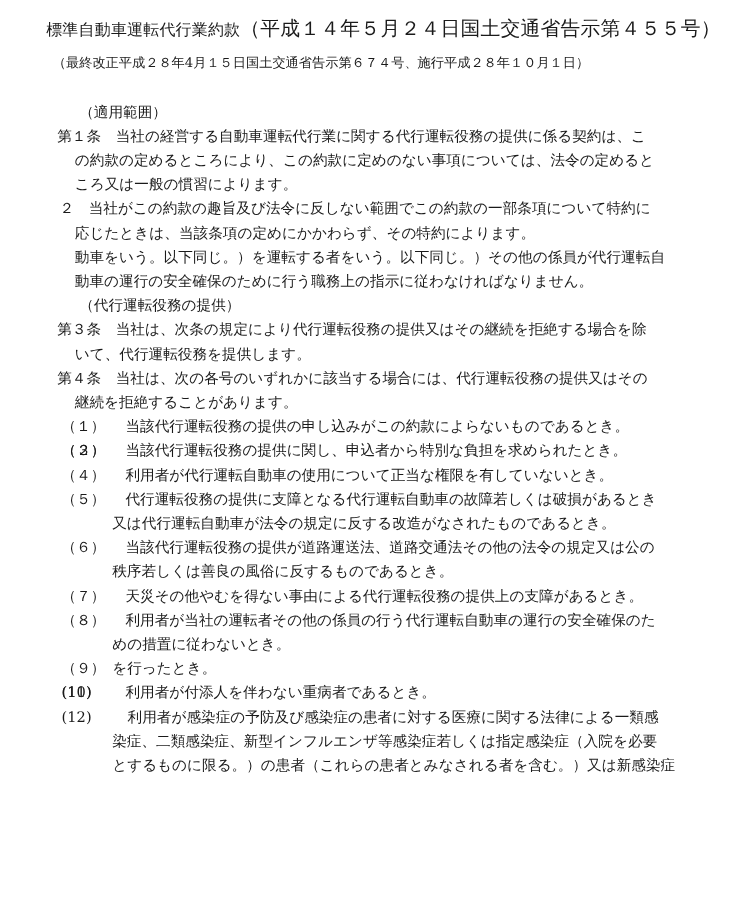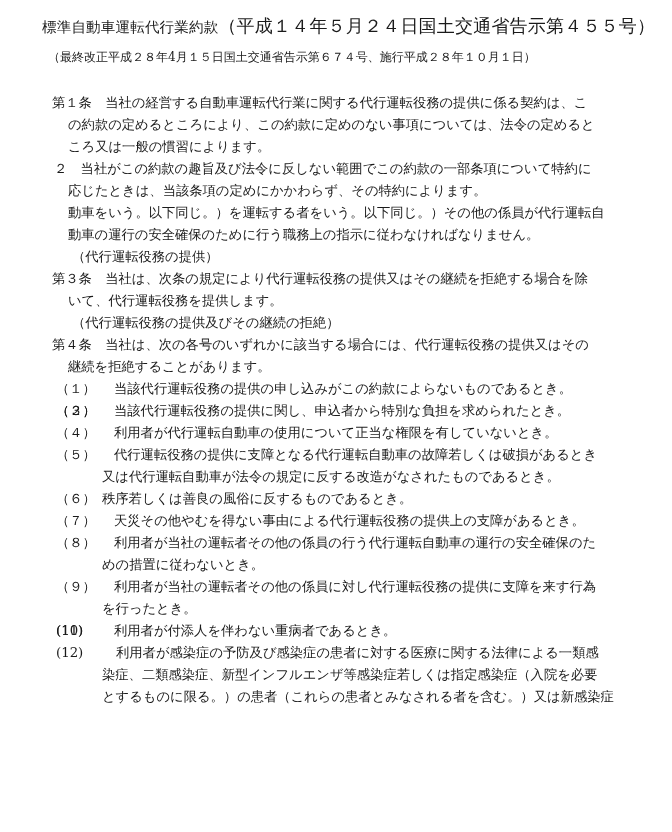--- a/index.html
+++ b/index.html
@@ -17,40 +17,40 @@
 </head>
 <body>
 
 <div class="title">
   <span>標準自動車運転代行業約款</span><span class="sub">（平成１４年５月２４日国土交通省告示第４５５号）</span>
 </div>
 <div class="revision">（最終改正平成２８年4月１５日国土交通省告示第６７４号、施行平成２８年１０月１日）</div>
 
 <div class="body">
 
+  <div class="caption">（適用範囲）</div>
   <div class="block">
     <div class="line">第１条　当社の経営する自動車運転代行業に関する代行運転役務の提供に係る契約は、こ</div>
     <div class="line" style="padding-left:16px">の約款の定めるところにより、この約款に定めのない事項については、法令の定めると</div>
     <div class="line" style="padding-left:16px">ころ又は一般の慣習によります。</div>
     <div class="line" style="padding-left:2px">２　当社がこの約款の趣旨及び法令に反しない範囲でこの約款の一部条項について特約に</div>
     <div class="line" style="padding-left:16px">応じたときは、当該条項の定めにかかわらず、その特約によります。</div>
   </div>
 
   <div class="block">
     <div class="line" style="padding-left:16px">動車をいう。以下同じ。）を運転する者をいう。以下同じ。）その他の係員が代行運転自</div>
     <div class="line" style="padding-left:16px">動車の運行の安全確保のために行う職務上の指示に従わなければなりません。</div>
   </div>
 
   <div class="caption">（代行運転役務の提供）</div>
   <div class="block">
     <div class="line">第３条　当社は、次条の規定により代行運転役務の提供又はその継続を拒絶する場合を除</div>
     <div class="line" style="padding-left:16px">いて、代行運転役務を提供します。</div>
   </div>
 
-  <div class="caption">（代行運転役務の提供及びその継続の拒絶）</div>
   <div class="block">
     <div class="line">第４条　当社は、次の各号のいずれかに該当する場合には、代行運転役務の提供又はその</div>
     <div class="line" style="padding-left:16px">継続を拒絶することがあります。</div>
 
     <div>
       <div class="item" style="padding-left:62px">
         <span class="num">（１）</span>
         <div class="line">当該代行運転役務の提供の申し込みがこの約款によらないものであるとき。</div>
       </div>
       <div class="item" style="padding-left:62px">
@@ -64,34 +64,34 @@
         <span class="num">（４）</span>
         <div class="line">利用者が代行運転自動車の使用について正当な権限を有していないとき。</div>
       </div>
       <div class="item" style="padding-left:62px">
         <span class="num">（５）</span>
         <div class="line">代行運転役務の提供に支障となる代行運転自動車の故障若しくは破損があるとき</div>
         <div class="line" style="margin-left:-12px">又は代行運転自動車が法令の規定に反する改造がなされたものであるとき。</div>
       </div>
       <div class="item" style="padding-left:62px">
         <span class="num">（６）</span>
+        <div class="line">当該代行運転役務の提供が道路運送法、道路交通法その他の法令の規定又は公の</div>
         <div class="line" style="margin-left:-12px">秩序若しくは善良の風俗に反するものであるとき。</div>
       </div>
       <div class="item" style="padding-left:62px">
         <span class="num">（７）</span>
         <div class="line">天災その他やむを得ない事由による代行運転役務の提供上の支障があるとき。</div>
       </div>
       <div class="item" style="padding-left:62px">
         <span class="num">（８）</span>
         <div class="line">利用者が当社の運転者その他の係員の行う代行運転自動車の運行の安全確保のた</div>
         <div class="line" style="margin-left:-12px">めの措置に従わないとき。</div>
       </div>
       <div class="item" style="padding-left:62px">
         <span class="num">（９）</span>
-        <div class="line">利用者が当社の運転者その他の係員に対し代行運転役務の提供に支障を来す行為</div>
         <div class="line" style="margin-left:-12px">を行ったとき。</div>
       </div>
       <div class="item" style="padding-left:64px">
         <span class="num">(10)</span>
       </div>
       <div class="item" style="padding-left:62px">
         <span class="num">(11)</span>
         <div class="line">利用者が付添人を伴わない重病者であるとき。</div>
       </div>
       <div class="item" style="padding-left:64px">

